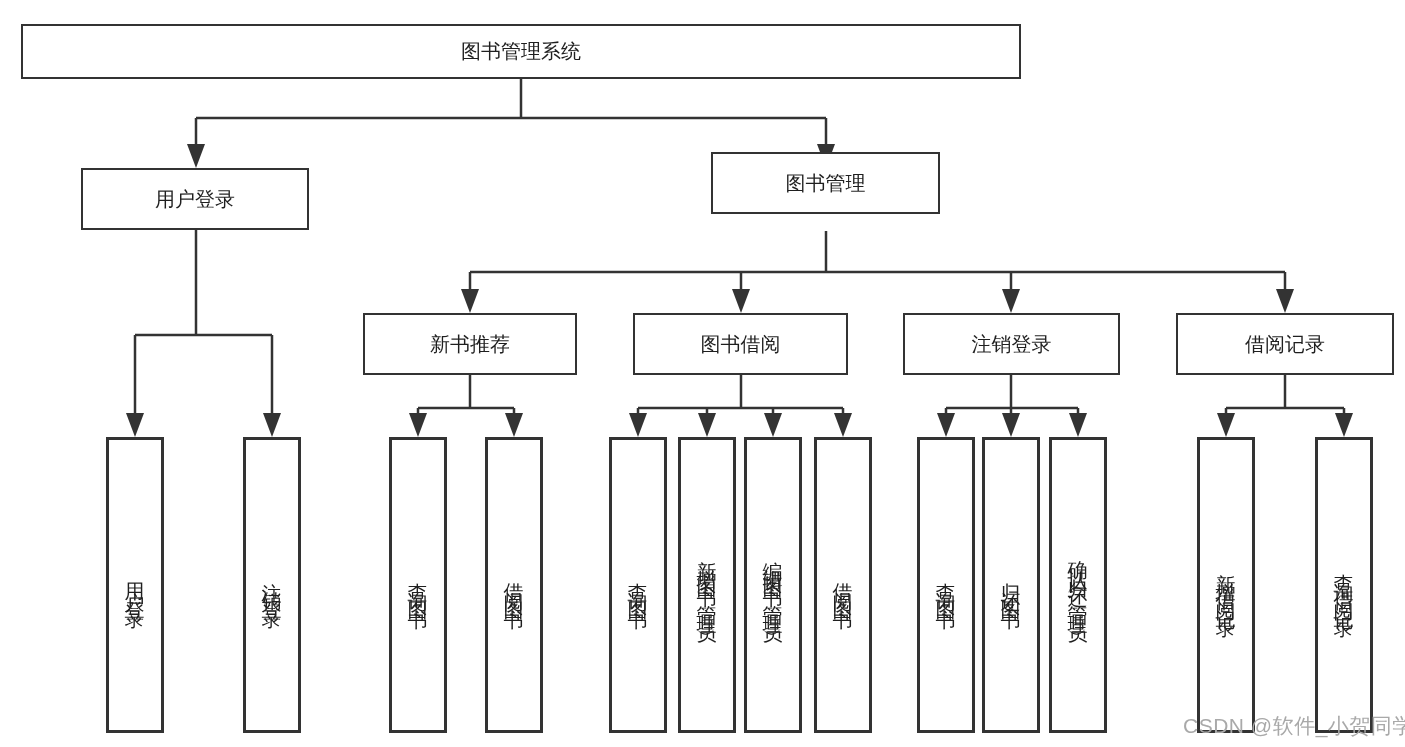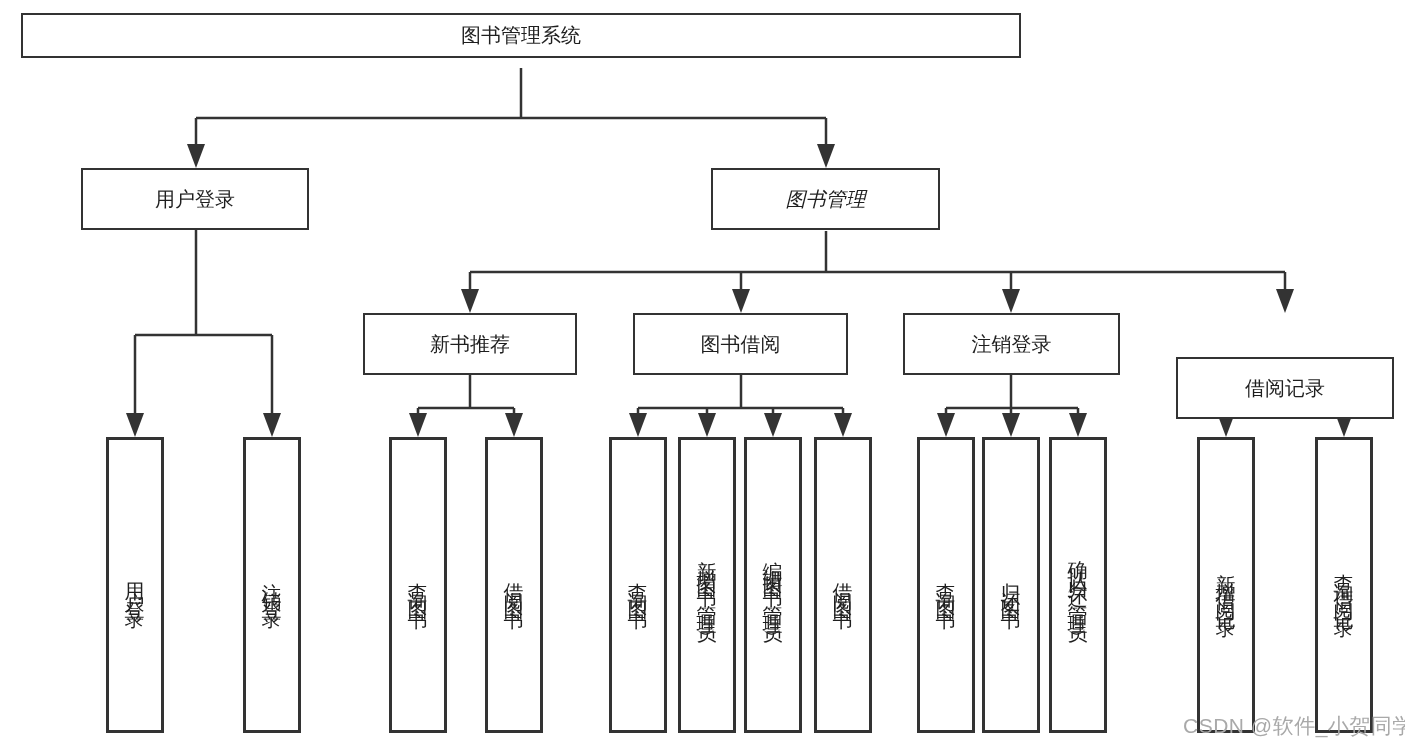--- a/index.html
+++ b/index.html
@@ -25,28 +25,28 @@
     border-width:3px;
   }
   .vtext{
     writing-mode:vertical-rl;
     text-orientation:mixed;
     letter-spacing:9px;
     font-size:20px;
     line-height:1;
     color:#1f1f1f;
   }
-  .root{left:21px;top:13px;width:1000px;height:45px;}
+  .root{left:21px;top:24px;width:1000px;height:55px;}
   .lvl2a{left:81px;top:168px;width:228px;height:62px;}
-  .lvl2b{left:711px;top:168px;width:229px;height:62px;font-style:italic;}
+  .lvl2b{left:711px;top:152px;width:229px;height:62px;}
   .lvl3{top:313px;height:62px;}
   .l3a{left:363px;width:214px;}
   .l3b{left:633px;width:215px;}
   .l3c{left:903px;width:217px;}
-  .l3d{left:1176px;width:218px;margin-top:44px;}
+  .l3d{left:1176px;width:218px;}
   .watermark{
     position:absolute;left:1183px;top:712px;
     font-size:21px;color:#a9a9a9;
     letter-spacing:0.5px;
     white-space:nowrap;
   }
   line{stroke:#333333;stroke-width:2.5;}
   polygon{fill:#333333;}
 </style>
 </head>

